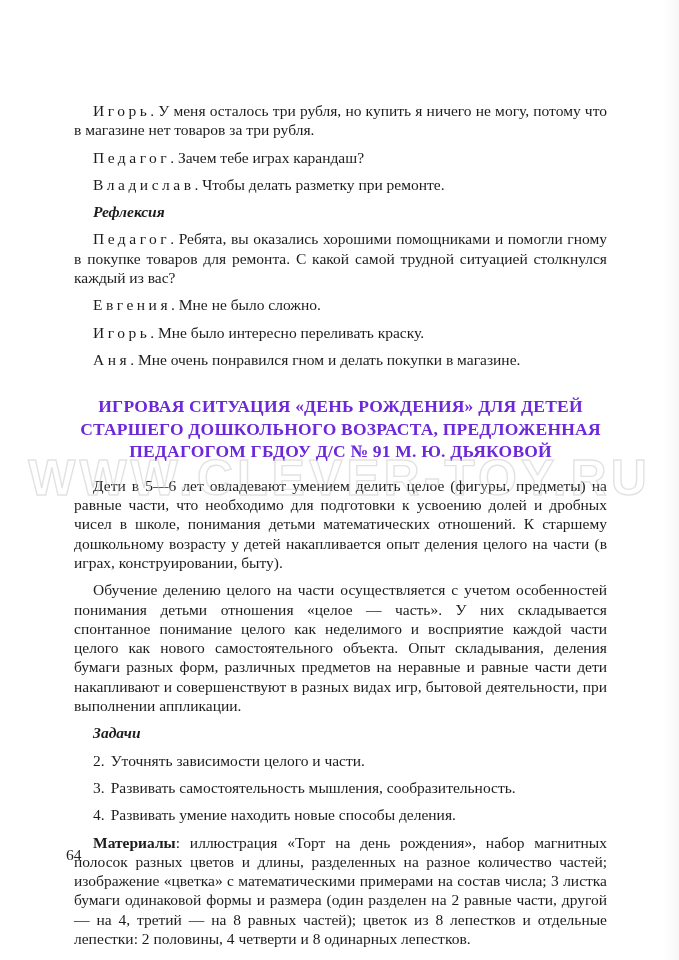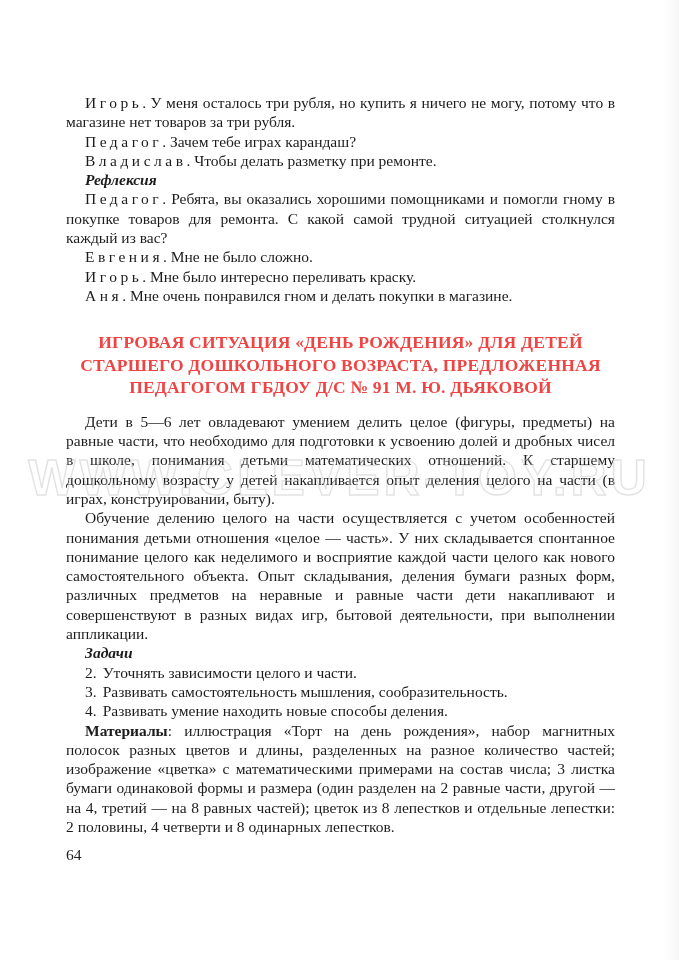--- a/index.html
+++ b/index.html
@@ -5,26 +5,26 @@
   html,body{margin:0;padding:0;}
   body{
     width:679px;height:960px;position:relative;overflow:hidden;
     background:#fefefe;color:#1c1c1c;
     font-family:"Liberation Serif", serif;
   }
   .page{position:absolute;inset:0;background:#ffffff;}
   .edge-shade{position:absolute;right:0;top:0;bottom:0;width:16px;
     background:linear-gradient(to left, rgba(0,0,0,0.035), rgba(0,0,0,0));pointer-events:none;}
   .content{position:absolute;left:66px;top:93px;width:549px;}
-  .content p{margin:0;font-size:15.5px;line-height:19.3px;text-align:justify;text-indent:19px;}
+  .content p{margin:8px;font-size:15.5px;line-height:19.3px;text-align:justify;text-indent:19px;}
   .speaker{letter-spacing:3.5px;}
   .reflection{font-weight:bold;font-style:italic;}
   .heading{
     margin:26px 0 13px;font-weight:bold;text-align:center;
-    font-size:17.5px;line-height:22.5px;letter-spacing:0.2px;color:#ef4444;
+    font-size:17.5px;line-height:22.5px;letter-spacing:0.2px;color:#6d28d9;
   }
   .heading div{white-space:nowrap;}
   .tasks-title{font-weight:bold;font-style:italic;}
   .task .num{margin-right:6px;}
   .materials-label{font-weight:bold;}
   .page-number{position:absolute;left:66px;top:846px;font-size:15.5px;color:#222;}
   .watermark{
     position:absolute;top:449px;left:50%;transform:translateX(-50%);
     white-space:nowrap;z-index:3;
     font-family:"Liberation Sans", sans-serif;font-weight:bold;

